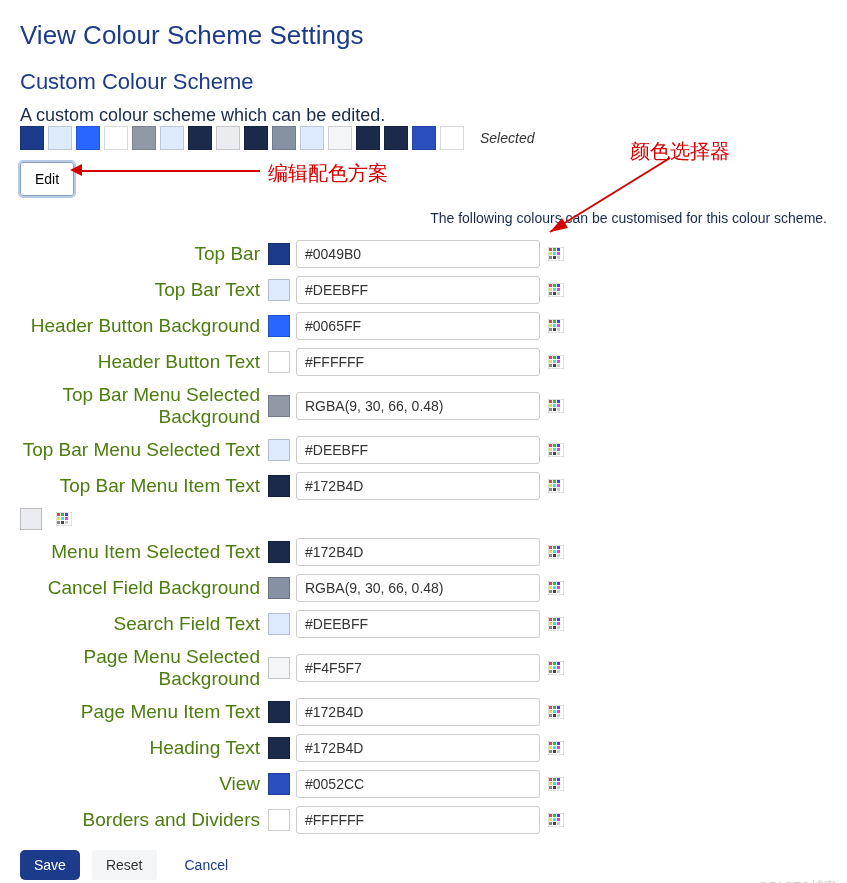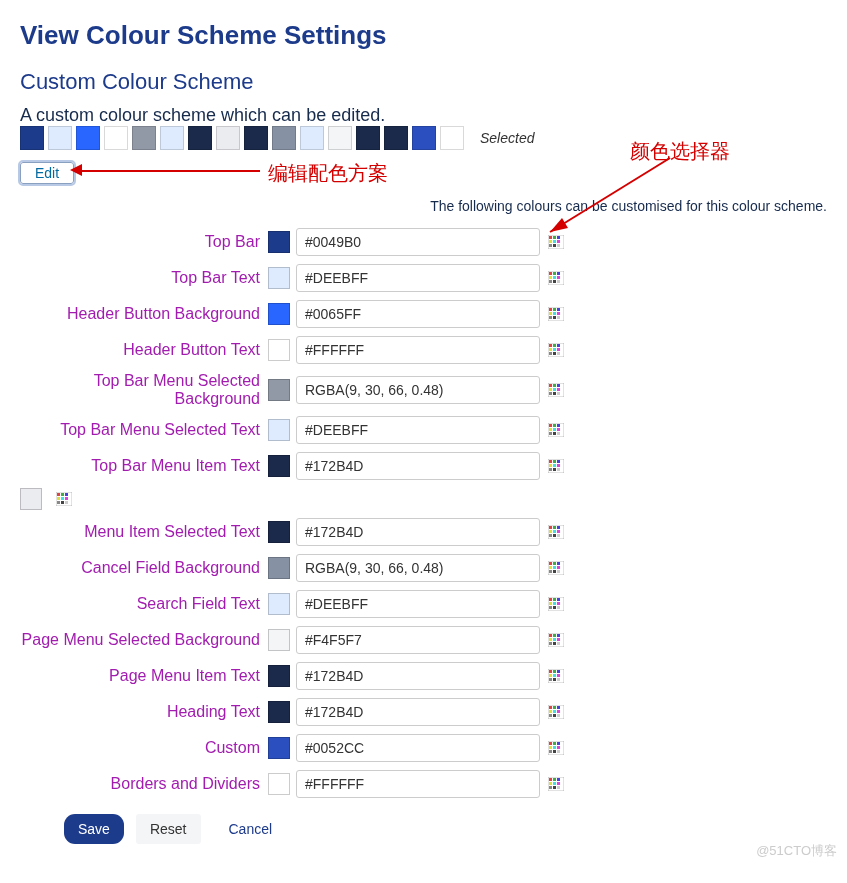--- a/index.html
+++ b/index.html
@@ -8,58 +8,58 @@
       font-size: 14px;
       color: #172B4D;
       padding: 20px;
       background: #fff;
       width: 847px;
       position: relative;
     }
     h2.page-title {
       color: #1D3B8B;
       font-size: 26px;
-      font-weight: 700;
+      font-weight: 400;
       margin-bottom: 18px;
     }
     h3.section-title {
       color: #1D3B8B;
       font-size: 22px;
       font-weight: 400;
       margin-bottom: 10px;
     }
     .desc { font-size: 18px; color: #172B4D; margin-bottom: 0; }
     .swatch-row { display: flex; align-items: center; gap: 4px; margin-bottom: 12px; flex-wrap: nowrap; }
     .swatch {
       width: 24px; height: 24px;
       border: 1px solid rgba(0,0,0,0.15);
     }
     .selected-label { font-style: italic; margin-left: 12px; color: #333; }
     .edit-btn {
       border: 1px solid #8aa0c0;
       background: #fff;
-      padding: 2px 14px;
-      font-size: 14px;
-      color: #0369a1;
+      padding: 8px 14px;
+      font-size: 14px;
+      color: #000000;
       cursor: pointer;
       border-radius: 3px;
       outline: 2px solid #b8c9e6;
     }
     .desc2 { margin-top: 14px; margin-bottom: 14px; font-size: 14px; text-align: right; }
     .field-row {
       display: flex;
       align-items: center;
       margin-bottom: 8px;
     }
     .field-label {
       width: 248px;
       text-align: right;
       padding-right: 8px;
-      font-size: 16px;
-      color: #a21caf;
+      font-size: 19px;
+      color: #4d7c0f;
     }
     .field-swatch {
       width: 22px; height: 22px;
       border: 1px solid rgba(0,0,0,0.2);
       margin-right: 6px;
     }
     .field-input {
       width: 244px;
       height: 28px;
       border: 1px solid #ccc;
@@ -73,24 +73,23 @@
       margin-left: 8px;
       cursor: pointer;
       display: inline-block;
     }
     .footer-buttons { margin-top: 16px; display: flex; align-items: center; gap: 12px; }
     .save-btn {
       background: #1D3B8B;
       color: #fff;
       border: none;
       padding: 7px 14px;
-      border-radius: 11px;
+      border-radius: 5px;
       font-size: 14px;
       cursor: pointer;
-      margin-left: 44px;
     }
     .reset-btn {
       background: #f4f5f7;
       border: none;
       padding: 7px 14px;
       border-radius: 3px;
       font-size: 14px;
       color: #333;
       cursor: pointer;
     }
@@ -394,21 +393,21 @@
           <rect x="9" y="1" width="3" height="3" fill="#44d"></rect>
           <rect x="1" y="5" width="3" height="3" fill="#dd4"></rect>
           <rect x="5" y="5" width="3" height="3" fill="#4dd"></rect>
           <rect x="9" y="5" width="3" height="3" fill="#d4d"></rect>
           <rect x="1" y="9" width="3" height="3" fill="#888"></rect>
           <rect x="5" y="9" width="3" height="3" fill="#444"></rect>
           <rect x="9" y="9" width="3" height="3" fill="#ccc"></rect>
         </svg></span>
     </div>
     <div class="field-row">
-      <div class="field-label">Custom</div>
+      <div class="field-label">View</div>
       <div class="field-swatch" style="background: rgb(43, 79, 190);"></div>
       <input class="field-input" type="text" value="#0052CC" style="">
       <span class="picker-icon"><svg viewBox="0 0 16 14" width="16" height="14">
           <rect x="0" y="0" width="16" height="14" fill="#fff" stroke="#888" stroke-width="0.5"></rect>
           <rect x="1" y="1" width="3" height="3" fill="#d44"></rect>
           <rect x="5" y="1" width="3" height="3" fill="#4a4"></rect>
           <rect x="9" y="1" width="3" height="3" fill="#44d"></rect>
           <rect x="1" y="5" width="3" height="3" fill="#dd4"></rect>
           <rect x="5" y="5" width="3" height="3" fill="#4dd"></rect>
           <rect x="9" y="5" width="3" height="3" fill="#d4d"></rect>

